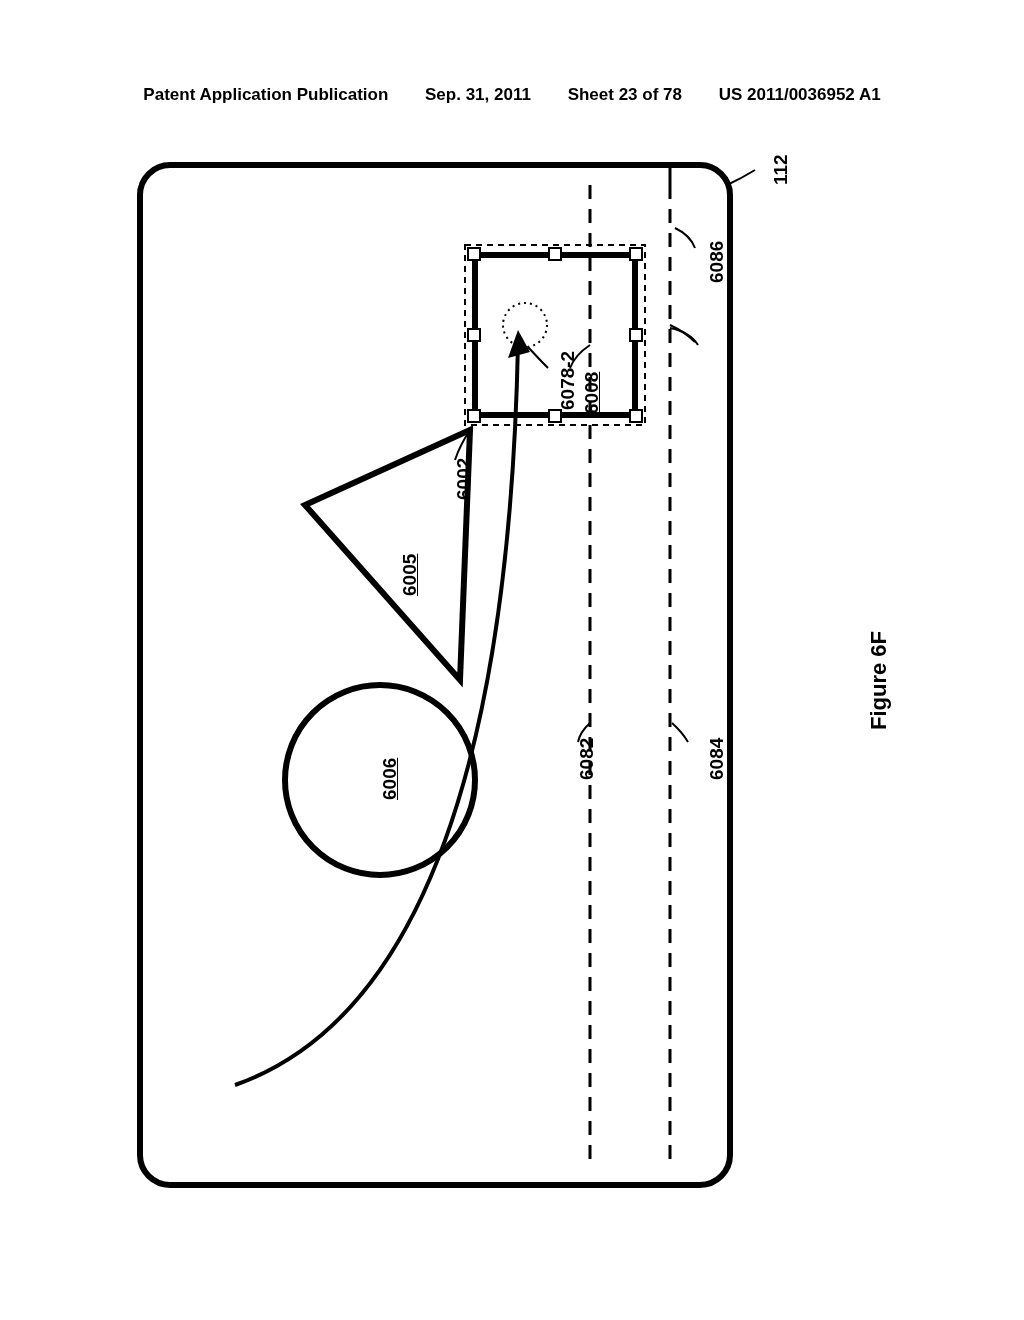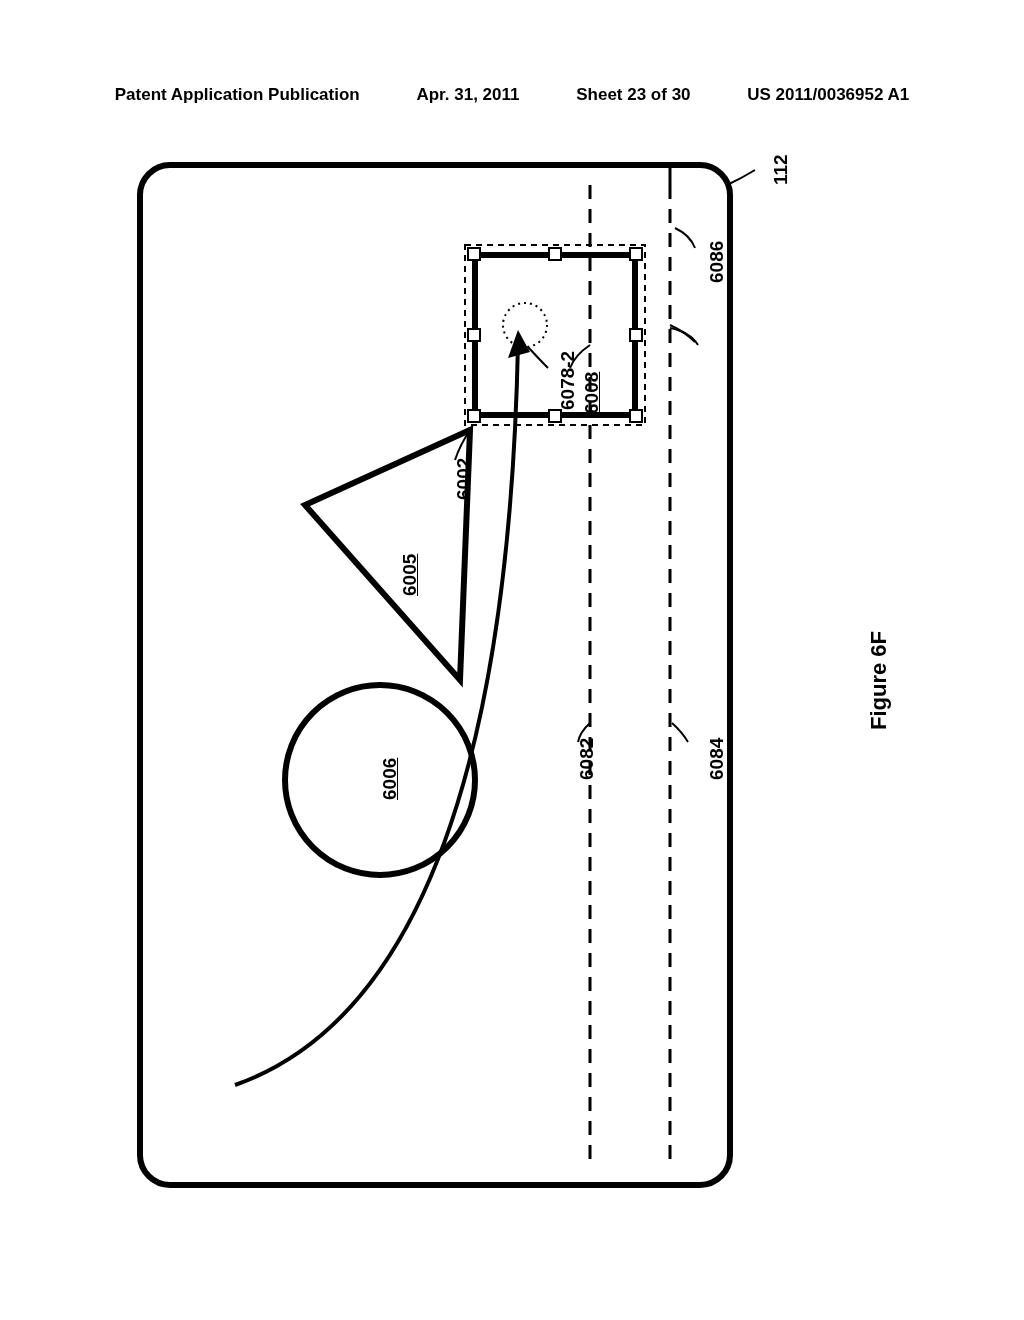--- a/index.html
+++ b/index.html
@@ -12,21 +12,21 @@
   }
   .header {
     position: absolute;
     top: 85px;
     left: 0;
     width: 100%;
     text-align: center;
     font-size: 17px;
     font-weight: bold;
   }
-  .header span { display: inline-block; margin: 0 26px; }
+  .header span { display: inline-block; margin: 0 16px; }
   .figure-area {
     position: absolute;
     left: 130px;
     top: 150px;
     width: 680px;
     height: 1055px;
   }
   .label {
     position: absolute;
     font-size: 19px;
@@ -41,22 +41,22 @@
     font-weight: bold;
     transform: rotate(-90deg);
     transform-origin: left top;
   }
 </style>
 </head>
 <body>
 
 <div class="header">
   <span>Patent Application Publication</span>
-  <span>Apr. 31, 2011</span>
-  <span>Sheet 23 of 30</span>
+  <span>Sep. 31, 2011</span>
+  <span>Sheet 23 of 78</span>
   <span>US 2011/0036952 A1</span>
 </div>
 
 <div class="figure-area">
 <svg width="680" height="1055" viewBox="0 0 680 1055">
 
   <rect x="10" y="15" width="590" height="1020" rx="30" ry="30" fill="none" stroke="#000" stroke-width="6"></rect>
 
   <line x1="540" y1="35" x2="540" y2="1015" stroke="#000" stroke-width="3" stroke-dasharray="14 10"></line>
 

